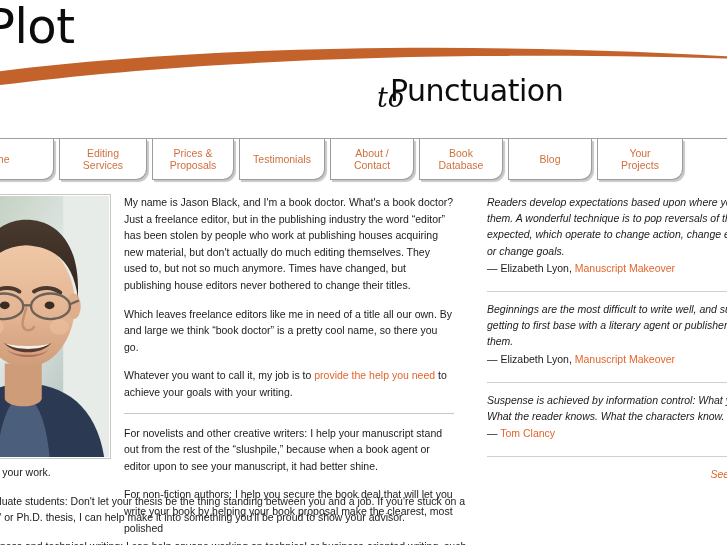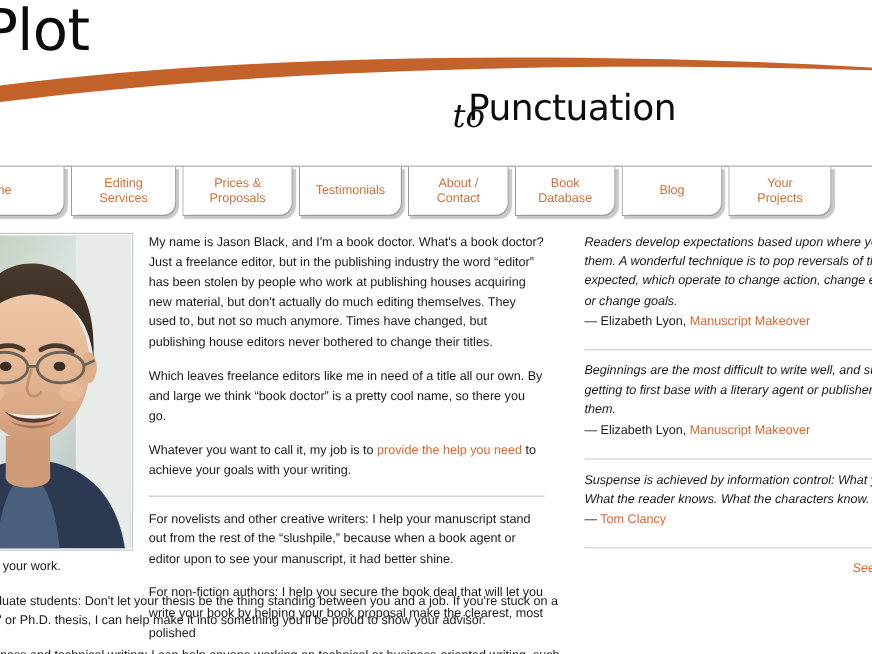--- a/index.html
+++ b/index.html
@@ -210,21 +210,21 @@
     <div id="logo-punctuation">Punctuation</div>
     <svg id="swoosh" viewBox="0 0 880 56" preserveAspectRatio="none">
       <path d="M0,40 C200,8 520,-4 880,22 C520,6 200,22 0,54 Z" fill="#c4622b"></path>
     </svg>
   </div>
 
   <div id="nav">
     <div class="nav-tab home" style="width:116px">Home</div>
     <div class="nav-tab" style="width:88px">Editing
 Services</div>
-    <div class="nav-tab" style="width:92px">Prices &amp;
+    <div class="nav-tab" style="width:82px">Prices &amp;
 Proposals</div>
     <div class="nav-tab" style="width:86px">Testimonials</div>
     <div class="nav-tab" style="width:84px">About /
 Contact</div>
     <div class="nav-tab" style="width:84px">Book
 Database</div>
     <div class="nav-tab" style="width:84px">Blog</div>
     <div class="nav-tab" style="width:86px">Your
 Projects</div>
   </div>

